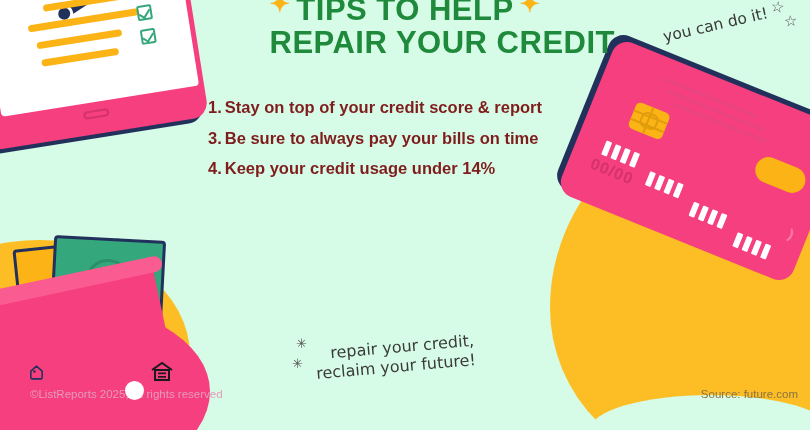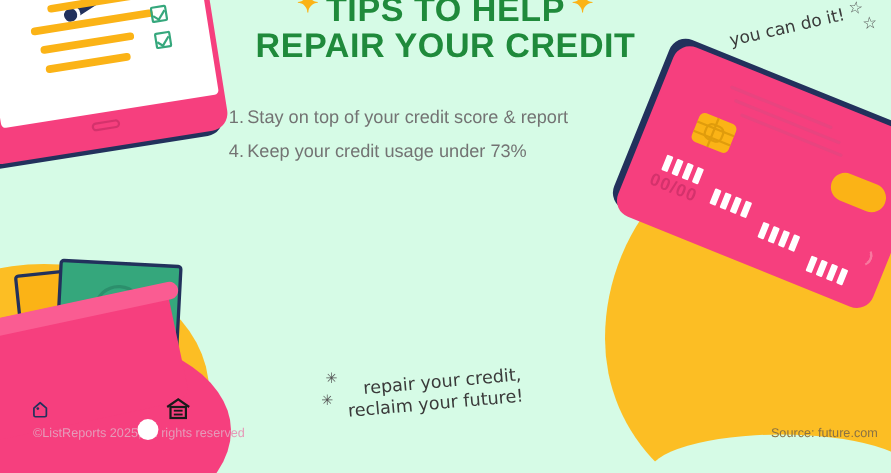--- a/index.html
+++ b/index.html
@@ -34,33 +34,33 @@
   .title-wrap {
     position:absolute; left:195px; top:-12px; width:420px;
     text-align:center; z-index:6;
   }
   .title-line1 {
     font-size:31px; font-weight:bold; color:#1f8a3b;
     letter-spacing:.5px; line-height:32px; white-space:nowrap;
   }
   .title-line2 {
     font-size:31px; font-weight:bold; color:#1f8a3b;
-    letter-spacing:.5px; line-height:34px; white-space:nowrap;
+    letter-spacing:.5px; line-height:34px; white-space:nowrap;text-align:right;
   }
   .spark { color:#fbb316; font-size:24px; vertical-align:8px; }
   .spark.l { margin-right:6px; }
   .spark.r { margin-left:6px; }
 
   
   .tips {
     position:absolute; left:208px; top:92px; width:420px; z-index:6;
     list-style:none;
   }
   .tips li {
-    font-size:16.5px; font-weight:normal; color:#737373;
+    font-size:16.5px; font-weight:bold; color:#7f1d1d;
     line-height:30.5px; white-space:nowrap;
   }
   .tips li .num { margin-right:3px; }
 
   
   .tablet {
     position:absolute; left:-36px; top:-66px;
     width:226px; height:206px;
     transform:rotate(-9deg); z-index:5;
   }
@@ -317,21 +317,22 @@
 
   <div class="title-wrap">
     <div class="title-line1">
       <span class="spark l">✦</span><span>TIPS TO HELP</span><span class="spark r">✦</span>
     </div>
     <div class="title-line2">REPAIR YOUR CREDIT</div>
   </div>
 
   <ul class="tips">
     <li><span class="num">1.</span><span>Stay on top of your credit score &amp; report</span></li>
-    <li><span class="num">4.</span><span>Keep your credit usage under 73%</span></li>
+    <li><span class="num">3.</span><span>Be sure to always pay your bills on time</span></li>
+    <li><span class="num">4.</span><span>Keep your credit usage under 14%</span></li>
   </ul>
 
   <div class="hw hw-top">you can do it!</div>
   <div class="star-o star1">☆</div>
   <div class="star-o star2">☆</div>
 
   <div class="hw hw-bottom">
     <div class="hw-l1">repair your credit,</div>
     <div class="hw-l2">reclaim your future!</div>
   </div>

